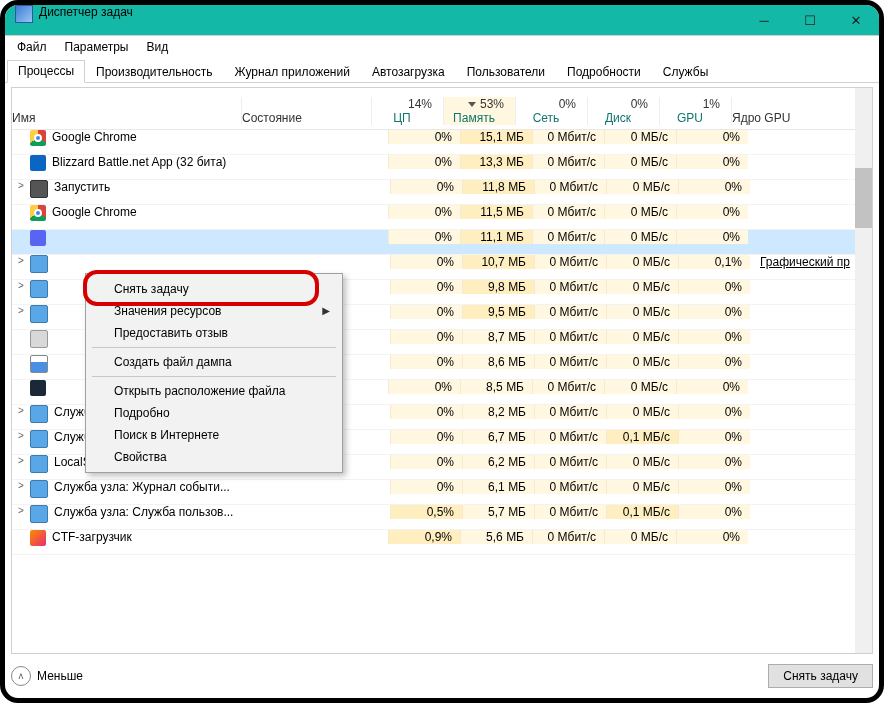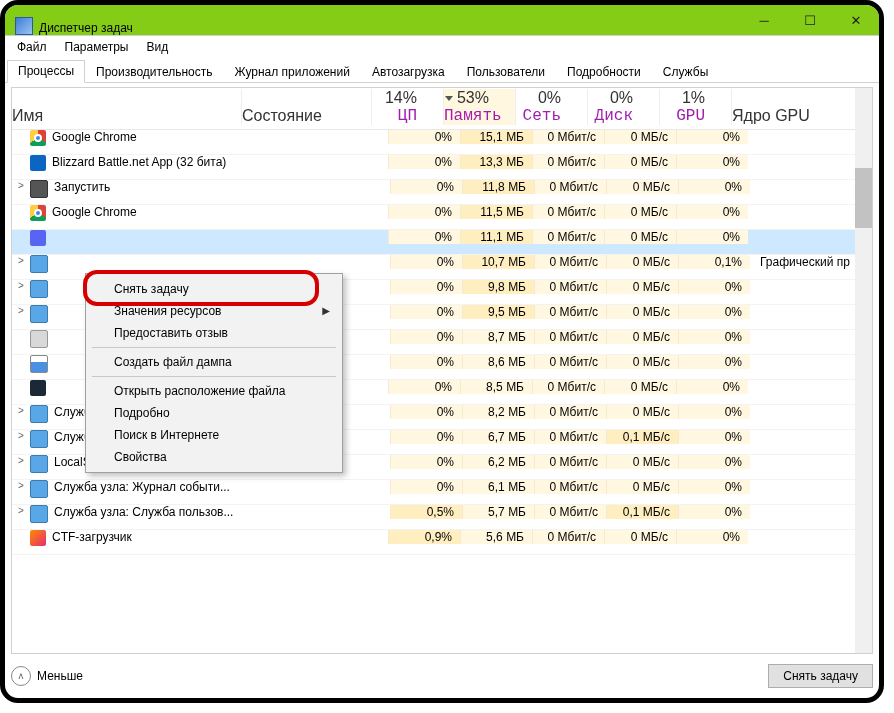--- a/index.html
+++ b/index.html
@@ -1,49 +1,49 @@
 <!DOCTYPE html>
 <html><head>
 <meta charset="utf-8">
 <style>
 html,body{margin:0;padding:0;height:100%;font-family:"Segoe UI",Tahoma,sans-serif;font-size:12px;color:#000;background:#fff;}
 .outer{border:5px solid #000;border-radius:18px;width:884px;height:703px;box-sizing:border-box;position:relative;overflow:hidden;background:#fff;}
-.titlebar{height:30px;background:#84cc16;display:flex;align-items:flex-end;border-bottom:1px solid #d0d0d0;}
+.titlebar{height:30px;background:#14b8a6;display:flex;align-items:flex-start;border-bottom:1px solid #d0d0d0;}
 .titlebar .icon{width:16px;height:16px;margin:0 6px 0 10px;background:linear-gradient(135deg,#3b7dd8,#9cc4f0);border:1px solid #2a5ba0;}
 .titlebar .title{flex:0 0 auto;}
 .titlebar .spacer{flex:1;}
 .winbtn{width:46px;height:30px;display:flex;align-items:center;justify-content:center;font-size:13px;color:#222;cursor:default;}
 .menubar{height:22px;display:flex;align-items:center;padding:0 4px;gap:2px;}
 .menubar span{padding:2px 8px;cursor:default;}
 .tabs{display:flex;align-items:flex-end;height:24px;padding:0 2px;border-bottom:1px solid #d0d0d0;}
 .tab{padding:3px 10px 4px 10px;border:1px solid transparent;border-bottom:none;margin-right:0;position:relative;top:1px;cursor:default;}
 .tab.active{border-color:#d0d0d0;background:#fff;border-bottom:1px solid #fff;}
 .content{position:absolute;top:82px;bottom:44px;left:6px;right:6px;border:1px solid #d0d0d0;overflow:hidden;background:#fff;}
 .headrow{display:flex;height:42px;border-bottom:1px solid #e8e8e8;align-items:flex-end;padding-bottom:4px;box-sizing:border-box;}
-.headrow .hcell{box-sizing:border-box;padding:0 18px 0 0;font-size:16px;color:#333;border-right:1px solid #eee;}
+.headrow .hcell{box-sizing:border-box;padding:0 3px 0 0;font-size:12px;color:#333;border-right:1px solid #eee;}
 .headrow .hcell:last-child{border-right:none;}
 .hname{width:230px;padding-left:10px;}
 .hstate{width:130px;}
 .hnum{width:72px;text-align:right;}
 .hnum.sorted{background:#fff7e0;}
 .hnum.sorted .caret{display:inline-block;width:0;height:0;border-left:4px solid transparent;border-right:4px solid transparent;border-top:5px solid #555;margin-right:4px;vertical-align:middle;}
 .hgpue{flex:1;padding-left:10px;}
 .pctline{display:block;text-align:right;padding-right:8px;}
-.lblline{display:block;text-align:right;padding-right:8px;color:#a21caf;font-family:Liberation Mono, monospace;}
+.lblline{display:block;text-align:center;padding-right:8px;color:#0f766e;}
 .rows{position:absolute;top:42px;bottom:0;left:0;right:0;overflow-y:auto;overflow-x:hidden;}
 .row{display:flex;height:24px;align-items:flex-start;border-bottom:1px solid #f3f3f3;}
 .row.sel{background:#cde8ff;}
 .row .exp{width:18px;text-align:center;color:#666;font-size:10px;}
 .row .icn{width:16px;height:16px;margin-right:6px;flex:0 0 auto;border-radius:2px;}
 .row .name{width:206px;overflow:hidden;white-space:nowrap;text-overflow:ellipsis;}
 .row .state{width:130px;}
 .row .num{width:72px;text-align:right;padding-right:8px;box-sizing:border-box;border-left:1px solid #f3ead0;}
 .row .num.y0{background:#fff7e0;}
 .row .num.y1{background:#ffefc0;}
-.row .gpue{flex:1;padding-left:10px;overflow:hidden;white-space:nowrap;}
+.row .gpue{flex:1;padding-left:10px;overflow:hidden;white-space:nowrap;text-decoration:underline;}
 .scrolltrack{position:absolute;top:0;right:0;bottom:0;width:17px;background:#f0f0f0;}
 .scrollthumb{position:absolute;right:0;width:17px;background:#c2c2c2;}
 .footer{position:absolute;left:6px;right:6px;bottom:6px;height:32px;display:flex;align-items:center;justify-content:space-between;}
 .fewer{display:flex;align-items:center;gap:6px;cursor:default;}
 .fewer .circ{width:18px;height:18px;border:1px solid #888;border-radius:50%;display:flex;align-items:center;justify-content:center;font-size:10px;color:#555;}
 .endtask{padding:4px 14px;border:1px solid #adadad;background:#e1e1e1;cursor:default;}
 .ctxmenu{position:absolute;left:80px;top:268px;width:252px;background:#f2f2f2;border:1px solid #a0a0a0;box-shadow:3px 3px 6px rgba(0,0,0,0.25);padding:4px 2px;z-index:50;}
 .ctxmenu .mi{padding:4px 6px 4px 26px;position:relative;cursor:default;}
 .ctxmenu .mi .arr{position:absolute;right:10px;top:5px;font-size:10px;color:#333;}
 .ctxmenu .sep{height:1px;background:#c8c8c8;margin:3px 4px;}

